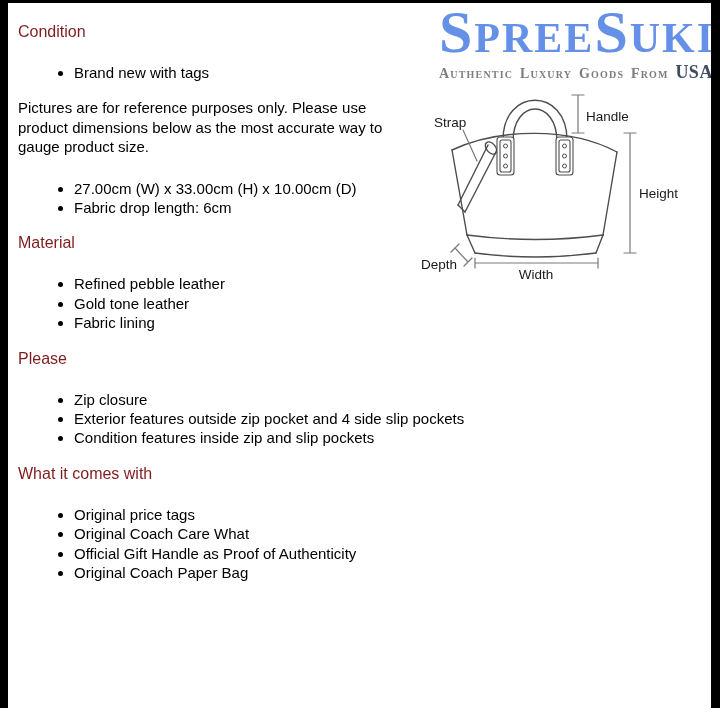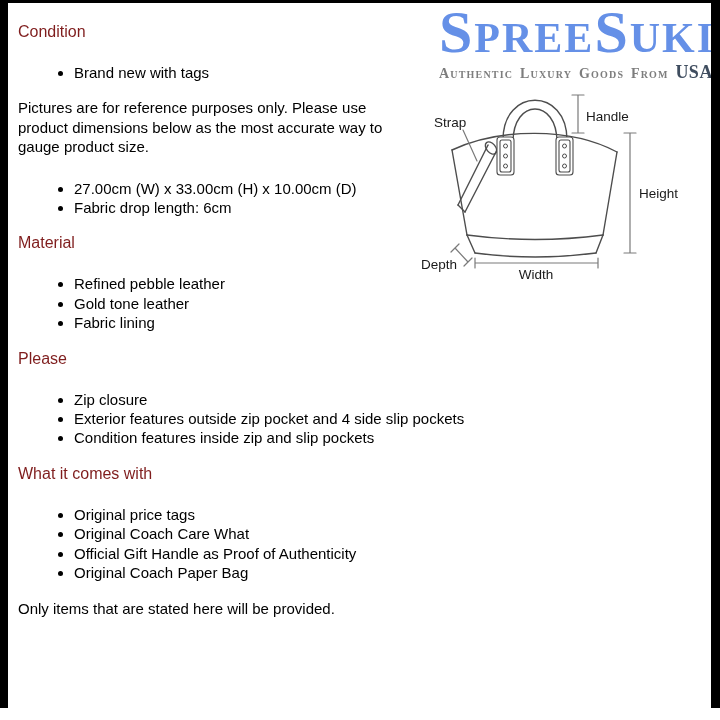--- a/index.html
+++ b/index.html
@@ -85,21 +85,20 @@
     </ul>
 
     <h3 class="mt-comeswith">What it comes with</h3>
     <ul class="mt-list">
       <li>Original price tags</li>
       <li>Original Coach Care What</li>
       <li>Official Gift Handle as Proof of Authenticity</li>
       <li>Original Coach Paper Bag</li>
     </ul>
 
-    <p class="mt-footer">Only items that are stated here will be provided.</p>
   </div>
 
   <div class="logo-wrap">
     <div class="logo-name" id="logoName" style="color: rgb(101, 144, 231);">SpreeSuki</div>
     <div class="logo-tagline" id="logoTagline" style="color: rgb(125, 125, 125);">
       <span>Authentic Luxury Goods From</span>
       <span class="usa" id="usaSpan" style="color: rgb(63, 77, 95);">USA</span>
     </div>
   </div>
 

